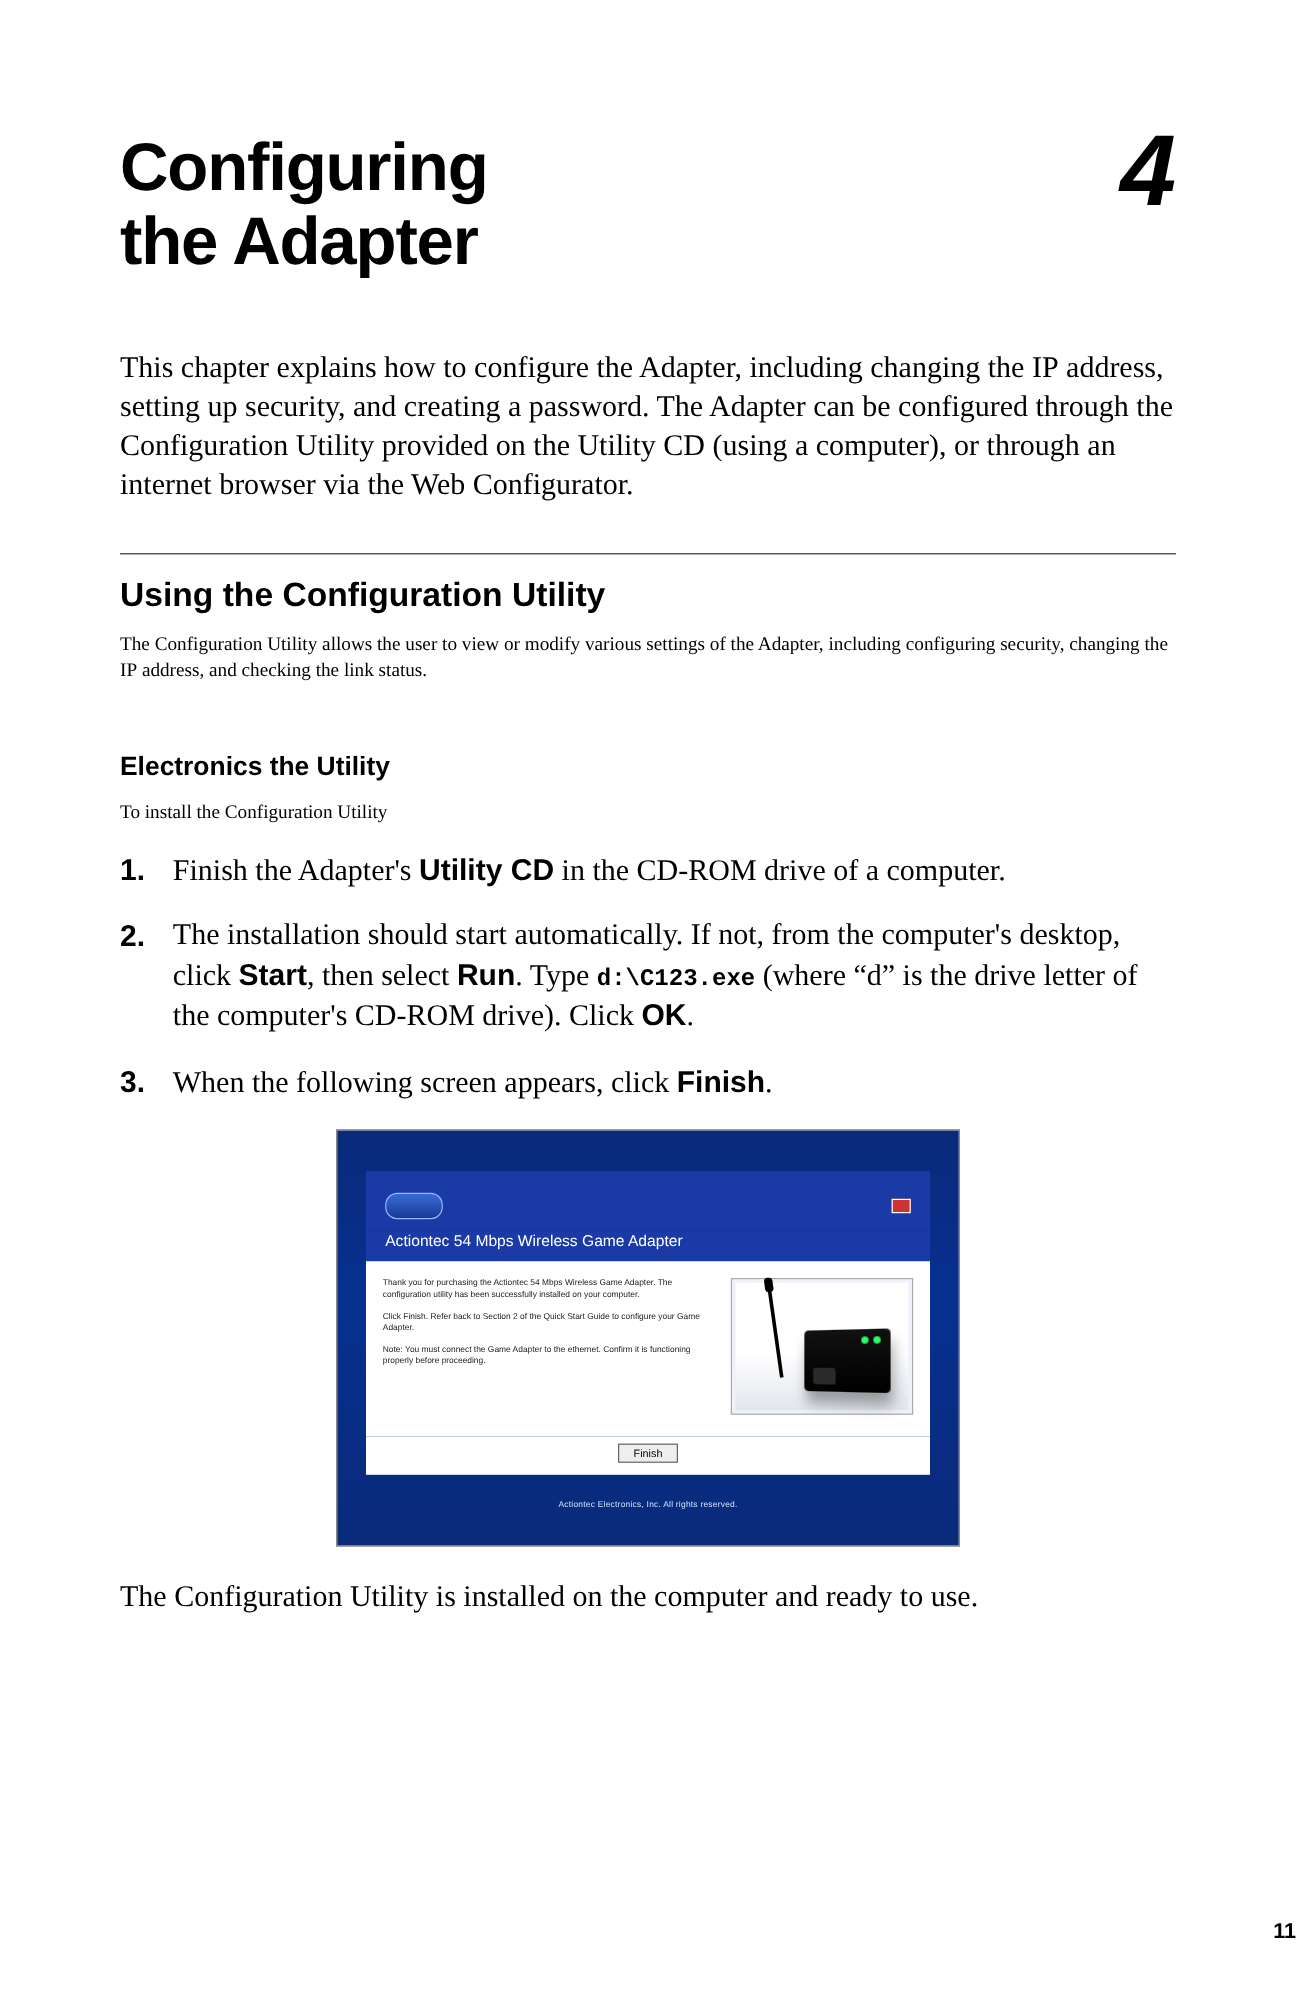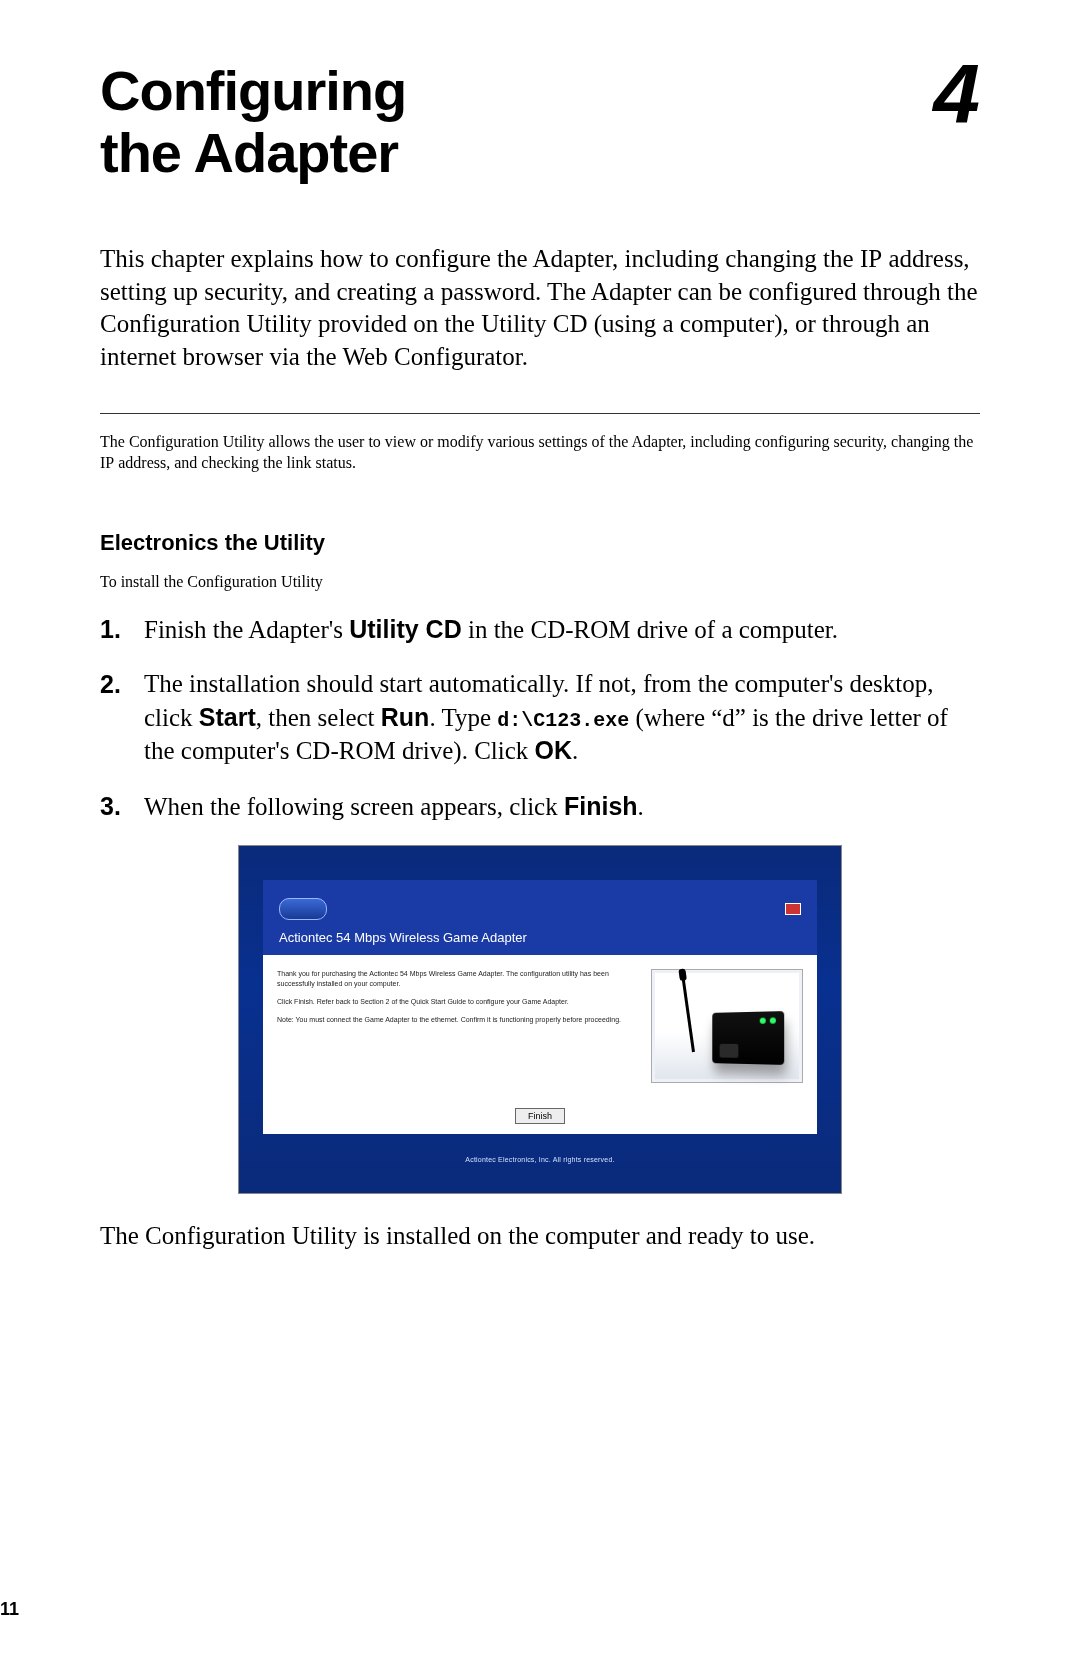--- a/index.html
+++ b/index.html
@@ -7,21 +7,21 @@
     padding: 0;
     background: #fff;
     width: 1080px;
     height: 1668px;
     font-family: "Adobe Garamond Pro", Garamond, "Times New Roman", serif;
     color: #000;
     position: relative;
   }
   .page {
     box-sizing: border-box;
-    padding: 60px 100px 0 100px;
+    padding: 108px 100px 0 100px;
   }
   .chapter-head {
     display: flex;
     justify-content: space-between;
     align-items: flex-start;
   }
   .chapter-title {
     font-family: "Arial Black", "Helvetica Neue", Arial, sans-serif;
     font-weight: 900;
     font-size: 56px;
@@ -84,21 +84,21 @@
   .b { font-family: Arial, sans-serif; font-weight: 700; }
   .mono { font-family: Liberation Mono, monospace; font-weight: 700; font-size: 20px; }
 
   
   .shot-wrap {
     display: flex;
     justify-content: center;
     margin: 6px 0 26px 0;
   }
   .shot {
-    width: 604px;
+    width: 520px;
     border: 1px solid #888;
     background: linear-gradient(#0a2a7a,#083090 40%,#0a2a7a);
     padding: 34px 24px 10px 24px;
     box-sizing: border-box;
   }
   .card-outer {
     background: transparent;
   }
   .card-head {
     background: #1a3aa6;
@@ -189,21 +189,21 @@
     padding: 22px 4px 20px 4px;
     letter-spacing:.2px;
   }
   .closing {
     font-size:25px;
     line-height:1.3;
   }
   .page-num {
     position:absolute;
     bottom:48px; left:0; right:0;
-    text-align:left;
+    text-align:right;
     font-family:Arial,sans-serif;
     font-weight:700;
     font-size:18px;
   }
 </style>
 </head>
 <body>
 
 <div class="page">
   <div class="chapter-head">
@@ -213,20 +213,21 @@
     </div>
     <div class="chapter-number">4</div>
   </div>
 
   <p class="intro">
     <span>This chapter explains how to configure the Adapter, including changing the </span><span class="sc">IP</span><span> address, setting up security, and creating a password. The Adapter can be configured through the Configuration Utility provided on the Utility </span><span class="sc">CD</span><span> (using a computer), or through an internet browser via the Web Configurator.</span>
   </p>
 
   <hr class="sep">
 
+  <div class="h2">Using the Configuration Utility</div>
   <p class="para">
     <span>The Configuration Utility allows the user to view or modify various settings of the Adapter, including configuring security, changing the </span><span class="sc">IP</span><span> address, and checking the link status.</span>
   </p>
 
   <div class="h3">Electronics the Utility</div>
   <p class="para">To install the Configuration Utility</p>
 
   <div class="steps">
     <div class="step">
       <div class="num">1.</div>

